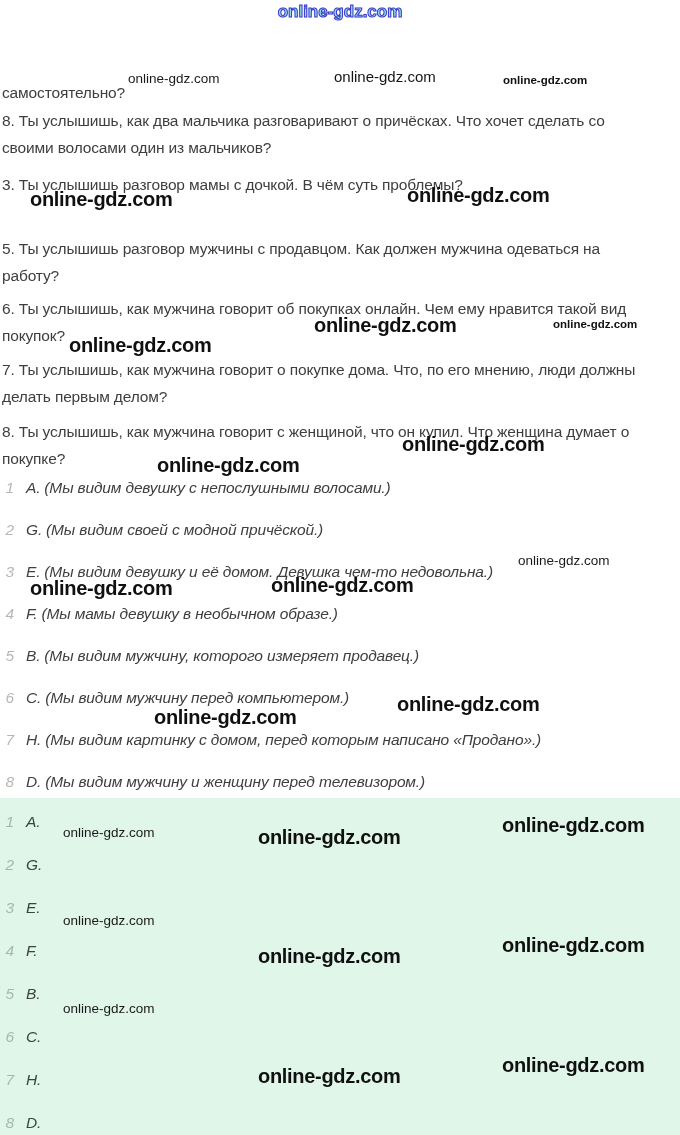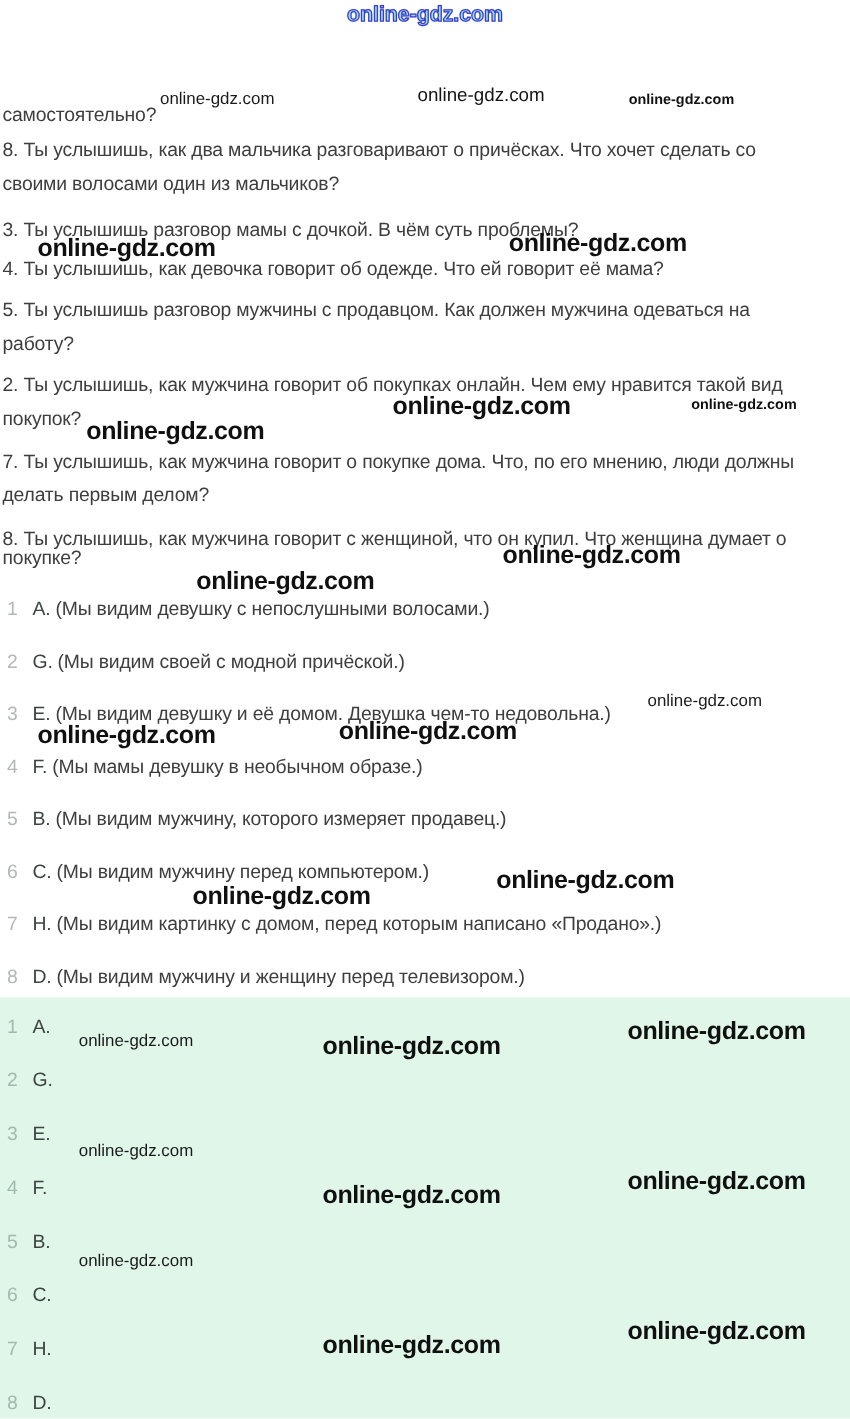--- a/index.html
+++ b/index.html
@@ -28,20 +28,21 @@
     color: #3e3e3e;
     white-space: nowrap;
   }
   .list-item, .key-item {
     position: absolute;
     left: 0;
     font-size: 15.5px;
     line-height: 19px;
     letter-spacing: -0.15px;
     white-space: nowrap;
+    font-style: italic;
   }
   .num {
     display: inline-block;
     width: 14px;
     text-align: right;
     color: #b4b8b5;
   }
   .key-item .num { color: #a2baad; }
   .letter { margin-left: 12px; color: #3c4340; }
   .itext { margin-left: 4px; color: #3e3e3e; }
@@ -72,33 +73,32 @@
   <div class="green-panel"></div>
 
 
   <div class="tl" style="top:83px">самостоятельно?</div>
 
   <div class="tl" style="top:111px">8. Ты услышишь, как два мальчика разговаривают о причёсках. Что хочет сделать со</div>
   <div class="tl" style="top:138px">своими волосами один из мальчиков?</div>
 
   <div class="tl" style="top:175px">3. Ты услышишь разговор мамы с дочкой. В чём суть проблемы?</div>
 
-  <div class="tl" style="top:206px">4. Ты услышишь, как девочка говорит об одежде. Что ей говорит её мама?</div>
 
   <div class="tl" style="top:239px">5. Ты услышишь разговор мужчины с продавцом. Как должен мужчина одеваться на</div>
   <div class="tl" style="top:266px">работу?</div>
 
-  <div class="tl" style="top:299px">2. Ты услышишь, как мужчина говорит об покупках онлайн. Чем ему нравится такой вид</div>
+  <div class="tl" style="top:299px">6. Ты услышишь, как мужчина говорит об покупках онлайн. Чем ему нравится такой вид</div>
   <div class="tl" style="top:326px">покупок?</div>
 
   <div class="tl" style="top:360px">7. Ты услышишь, как мужчина говорит о покупке дома. Что, по его мнению, люди должны</div>
   <div class="tl" style="top:387px">делать первым делом?</div>
 
   <div class="tl" style="top:422px">8. Ты услышишь, как мужчина говорит с женщиной, что он купил. Что женщина думает о</div>
-  <div class="tl" style="top:437px">покупке?</div>
+  <div class="tl" style="top:449px">покупке?</div>
 
   <div class="list-item" style="top:478px">
     <span class="num">1</span><span class="letter">A.</span><span class="itext">(Мы видим девушку с непослушными волосами.)</span>
   </div>
   <div class="list-item" style="top:520px">
     <span class="num">2</span><span class="letter">G.</span><span class="itext">(Мы видим своей с модной причёской.)</span>
   </div>
   <div class="list-item" style="top:562px">
     <span class="num">3</span><span class="letter">E.</span><span class="itext">(Мы видим девушку и её домом. Девушка чем-то недовольна.)</span>
   </div>

